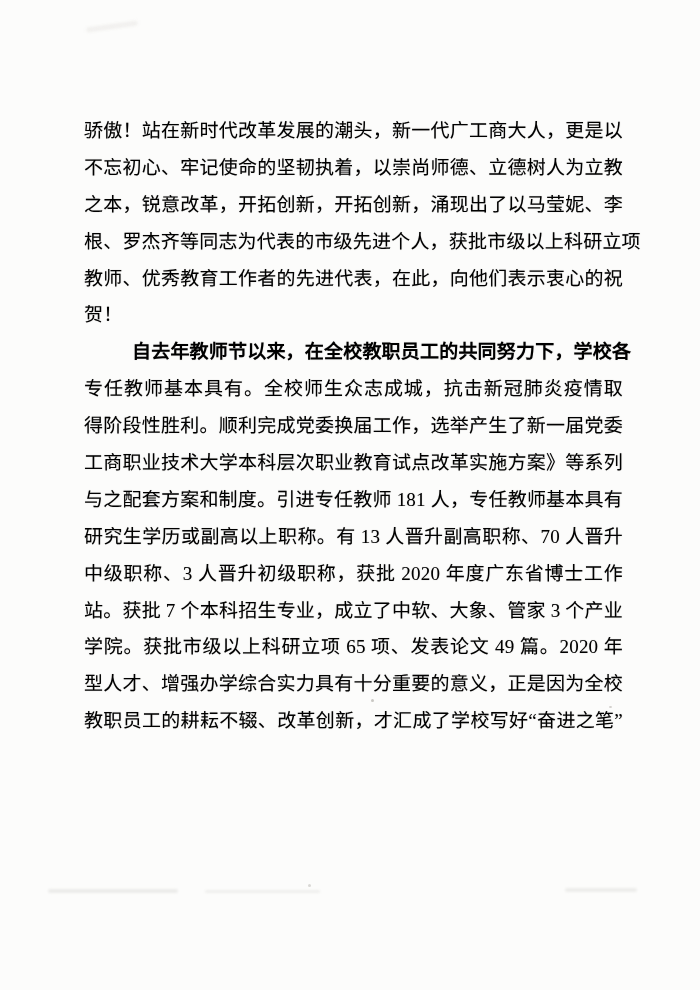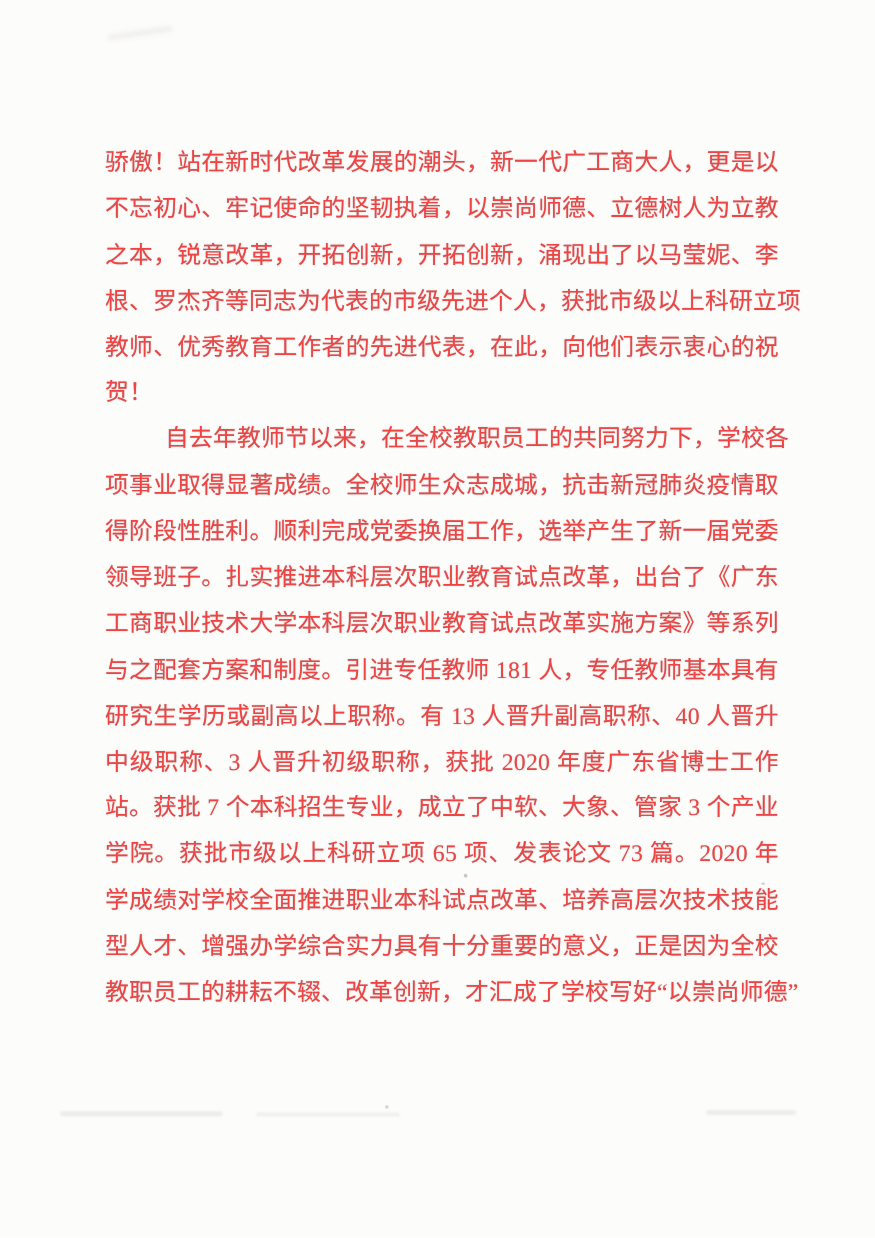--- a/index.html
+++ b/index.html
@@ -32,20 +32,21 @@
     text-shadow: 0 0 1px rgba(46, 44, 41, 0.35);
   }
   .line {
     height: 36.9px;
     text-align: justify;
     text-align-last: justify;
     white-space: nowrap;
   }
   .line.indent {
     padding-left: 48px;
+    font-weight: bold;
   }
   .line.flush-left {
     text-align: left;
     text-align-last: left;
   }
   
   .scan-artifact {
     position: absolute;
     pointer-events: none;
   }
@@ -109,40 +110,38 @@
     height: 2px;
     background: #d2d0cc;
     border-radius: 50%;
   }
 </style>
 </head>
 <body>
 
 <div class="page" style="background: rgb(252, 252, 251);">
   <div class="scan-artifact artifact-top-shade"></div>
-  <div class="text-block" style="color: #ef4444;">
+  <div class="text-block" style="color: #000000;">
       <div class="line">骄傲！站在新时代改革发展的潮头，新一代广工商大人，更是以</div>
       <div class="line">不忘初心、牢记使命的坚韧执着，以崇尚师德、立德树人为立教</div>
       <div class="line">之本，锐意改革，开拓创新，开拓创新，涌现出了以马莹妮、李</div>
       <div class="line">根、罗杰齐等同志为代表的市级先进个人，获批市级以上科研立项</div>
       <div class="line">教师、优秀教育工作者的先进代表，在此，向他们表示衷心的祝</div>
       <div class="line flush-left">贺！</div>
       <div class="line indent">自去年教师节以来，在全校教职员工的共同努力下，学校各</div>
-      <div class="line">项事业取得显著成绩。全校师生众志成城，抗击新冠肺炎疫情取</div>
+      <div class="line">专任教师基本具有。全校师生众志成城，抗击新冠肺炎疫情取</div>
       <div class="line">得阶段性胜利。顺利完成党委换届工作，选举产生了新一届党委</div>
-      <div class="line">领导班子。扎实推进本科层次职业教育试点改革，出台了《广东</div>
       <div class="line">工商职业技术大学本科层次职业教育试点改革实施方案》等系列</div>
       <div class="line">与之配套方案和制度。引进专任教师 181 人，专任教师基本具有</div>
-      <div class="line">研究生学历或副高以上职称。有 13 人晋升副高职称、40 人晋升</div>
+      <div class="line">研究生学历或副高以上职称。有 13 人晋升副高职称、70 人晋升</div>
       <div class="line">中级职称、3 人晋升初级职称，获批 2020 年度广东省博士工作</div>
       <div class="line">站。获批 7 个本科招生专业，成立了中软、大象、管家 3 个产业</div>
-      <div class="line">学院。获批市级以上科研立项 65 项、发表论文 73 篇。2020 年</div>
-      <div class="line">学成绩对学校全面推进职业本科试点改革、培养高层次技术技能</div>
+      <div class="line">学院。获批市级以上科研立项 65 项、发表论文 49 篇。2020 年</div>
       <div class="line">型人才、增强办学综合实力具有十分重要的意义，正是因为全校</div>
-      <div class="line">教职员工的耕耘不辍、改革创新，才汇成了学校写好“以崇尚师德”</div>
+      <div class="line">教职员工的耕耘不辍、改革创新，才汇成了学校写好“奋进之笔”</div>
     </div>
   <div class="scan-artifact artifact-bottom-smudge-1"></div>
   <div class="scan-artifact artifact-bottom-smudge-2"></div>
   <div class="scan-artifact artifact-bottom-smudge-3"></div>
   <div class="scan-artifact artifact-dot-1"></div>
   <div class="scan-artifact artifact-dot-2"></div>
   <div class="scan-artifact artifact-dot-3"></div>
 </div>
 
 </body></html>

